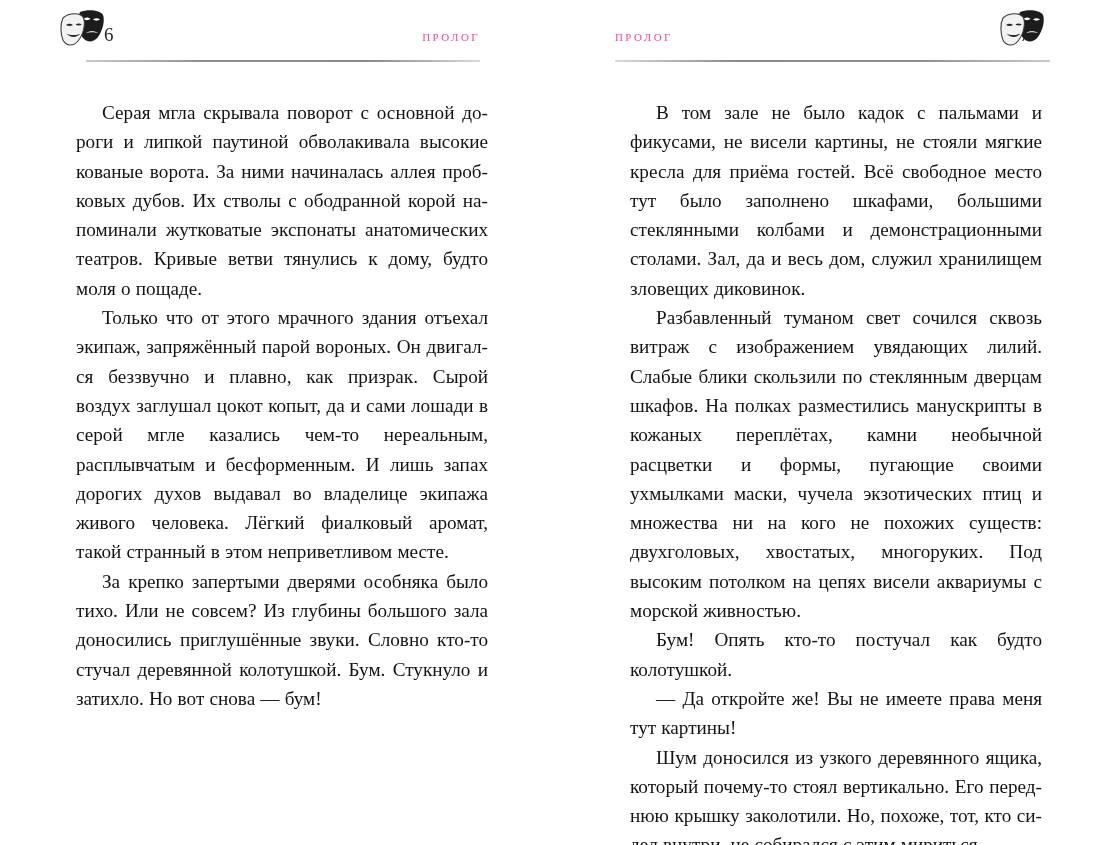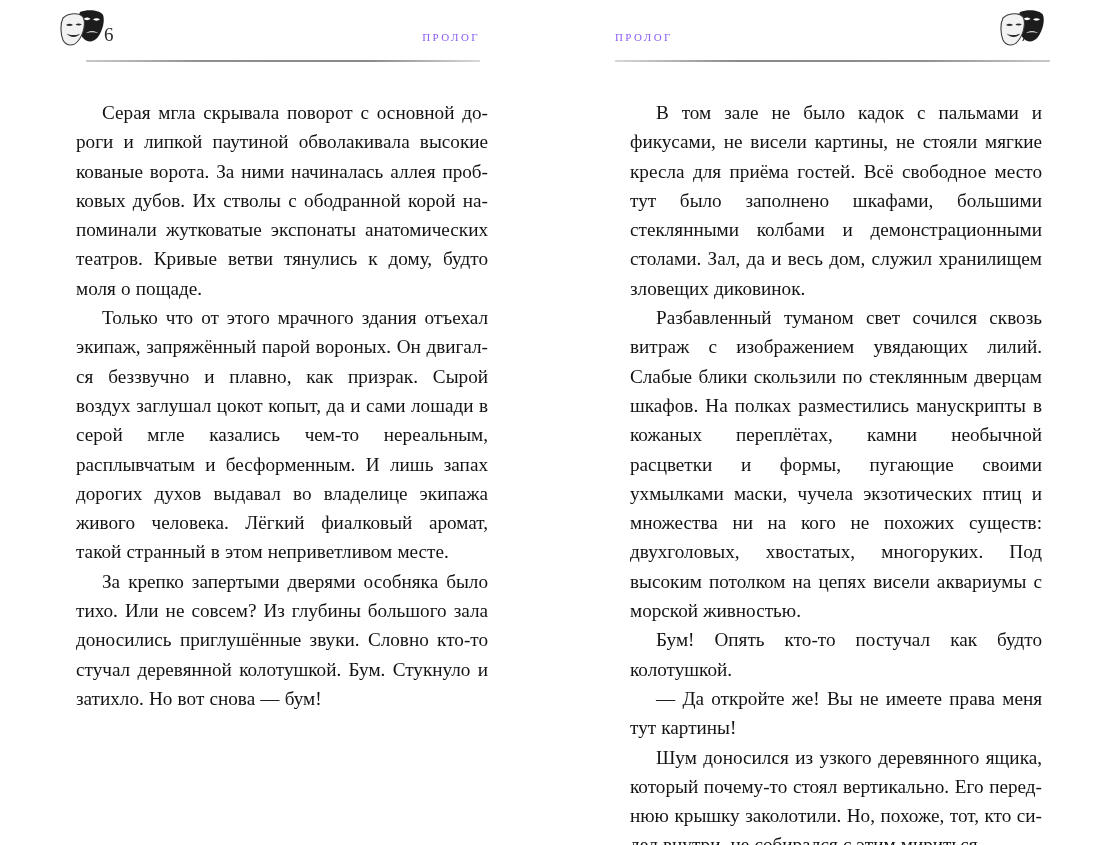--- a/index.html
+++ b/index.html
@@ -69,21 +69,21 @@
     letter-spacing: 0.5px;
     line-height: 1;
     padding-bottom: 2px;
   }
   .page-left .folio { margin-left: 44px; }
   .page-right .folio { margin-left: auto; margin-right: 10px; }
 
   .runhead-title {
     font-size: 15.5px;
     letter-spacing: 2.4px;
-    color: #8b5cf6;
+    color: #ec4899;
     font-variant: small-caps;
     text-transform: lowercase;
     line-height: 1;
     padding-bottom: 3px;
     white-space: nowrap;
   }
   .page-left .runhead-title { margin-left: auto; }
   .page-right .runhead-title { margin-right: auto; }
 
   .runhead-rule {

